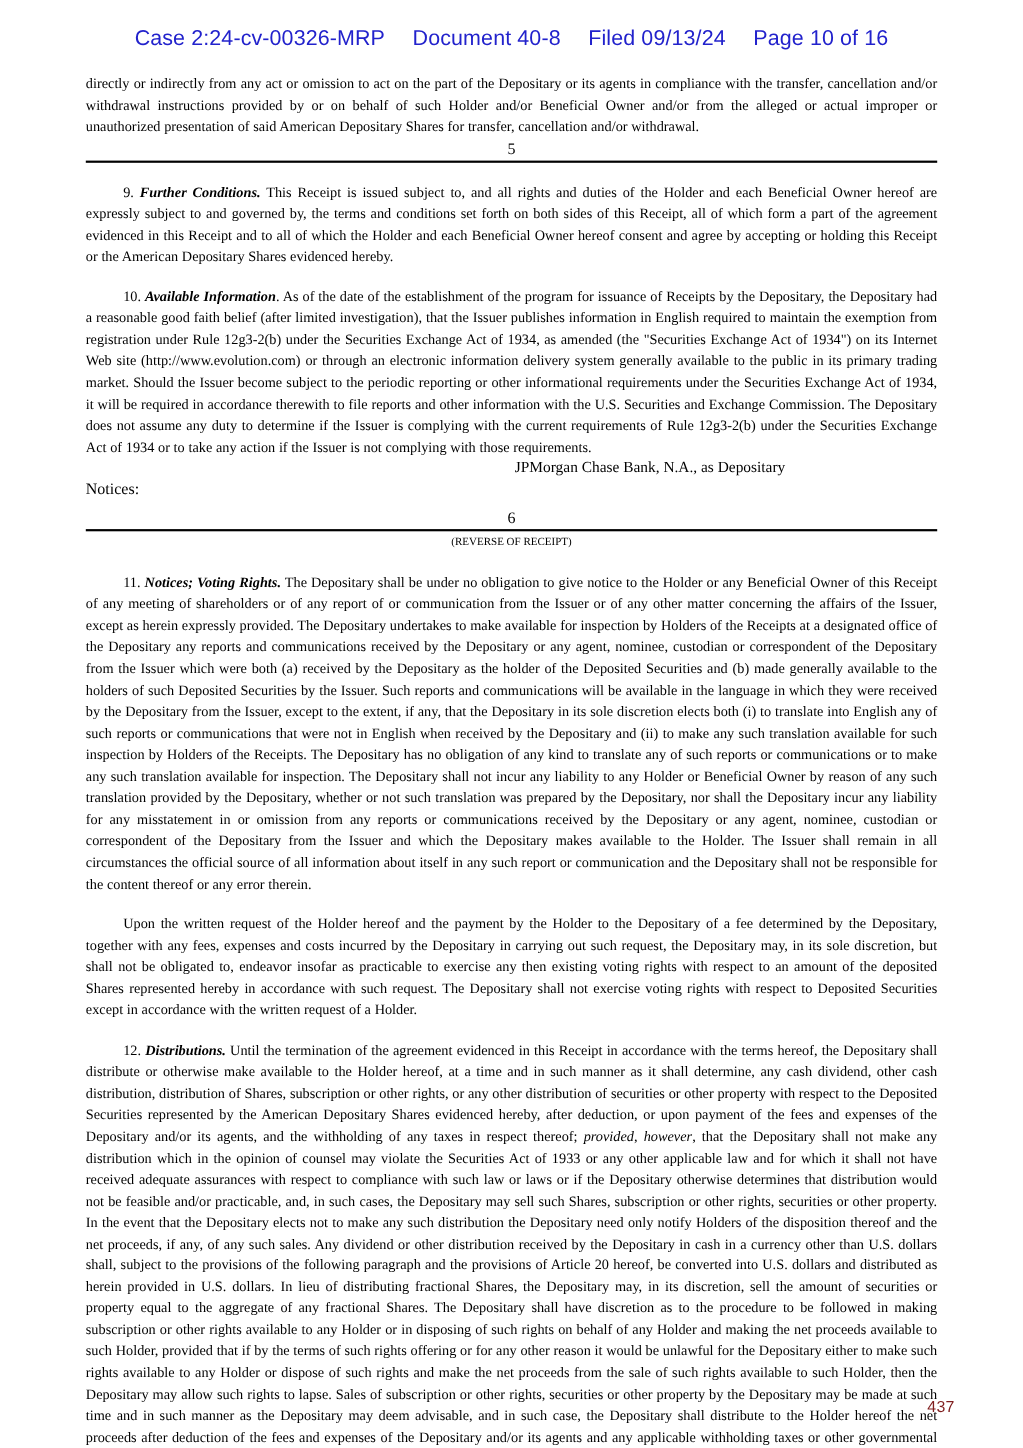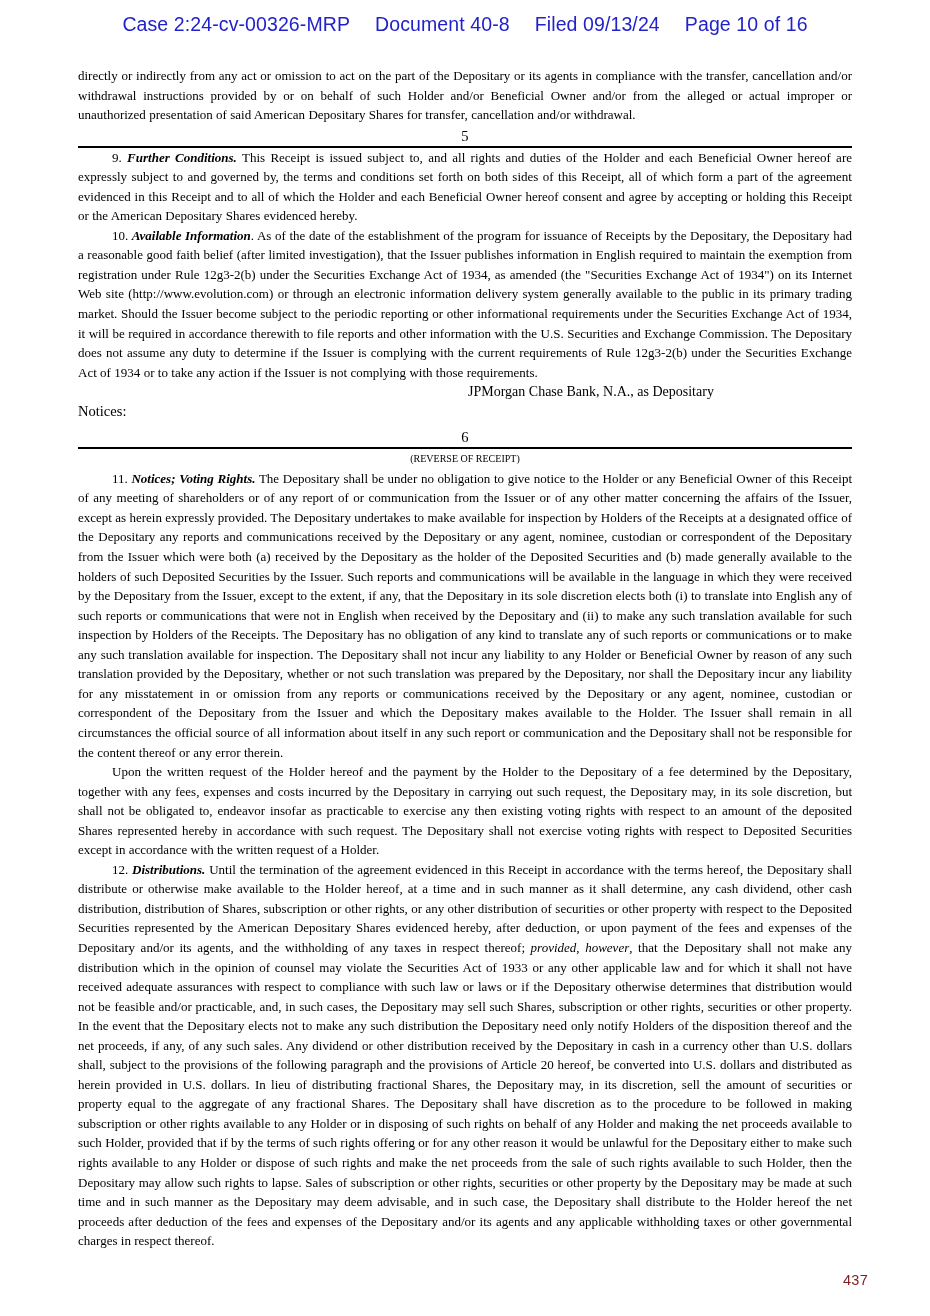--- a/index.html
+++ b/index.html
@@ -20,21 +20,21 @@
   .page {
     position: relative;
     width: 930px;
     height: 1316px;
     box-sizing: border-box;
   }
 
   
   .ecf-header {
     position: absolute;
-    top: 13px;
+    top: 24px;
     left: 0;
     width: 930px;
     text-align: center;
     font-family: "Liberation Sans", "DejaVu Sans", sans-serif;
     font-size: 19.5px;
     letter-spacing: 0.1px;
     color: #2222CC;
     white-space: nowrap;
   }
   .ecf-header span { display: inline-block; }
@@ -49,21 +49,21 @@
   }
 
   p.para {
     margin: 0;
     font-size: 13px;
     line-height: 19.55px;
     text-align: justify;
     text-justify: inter-word;
     word-spacing: 0.1px;
   }
-  p.indent { text-indent: 34px; }
+  p.indent { text-indent: 34px; margin-top: 17px; }
   p.noindent { text-indent: 0; }
 
   .sec-head {
     font-weight: bold;
     font-style: italic;
   }
   .ital { font-style: italic; }
 
   
   .sep-block {

